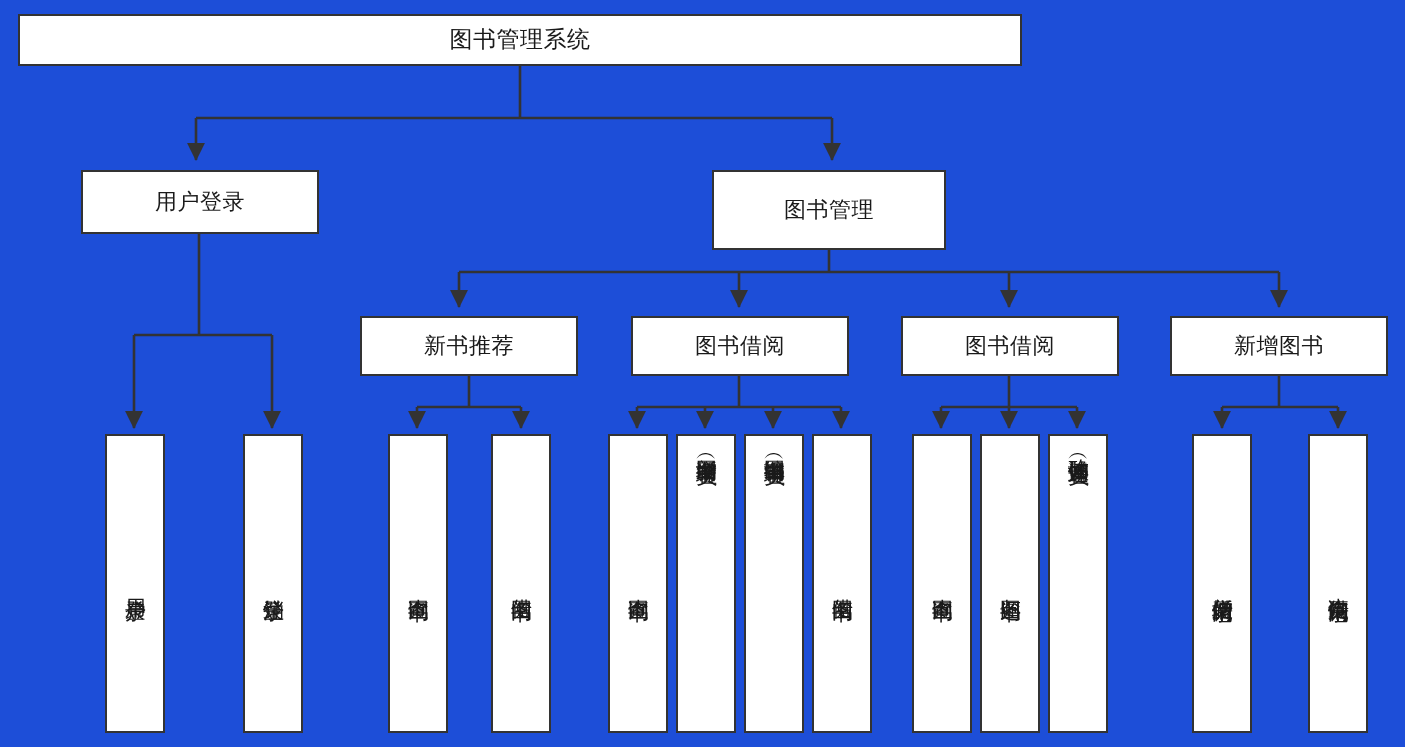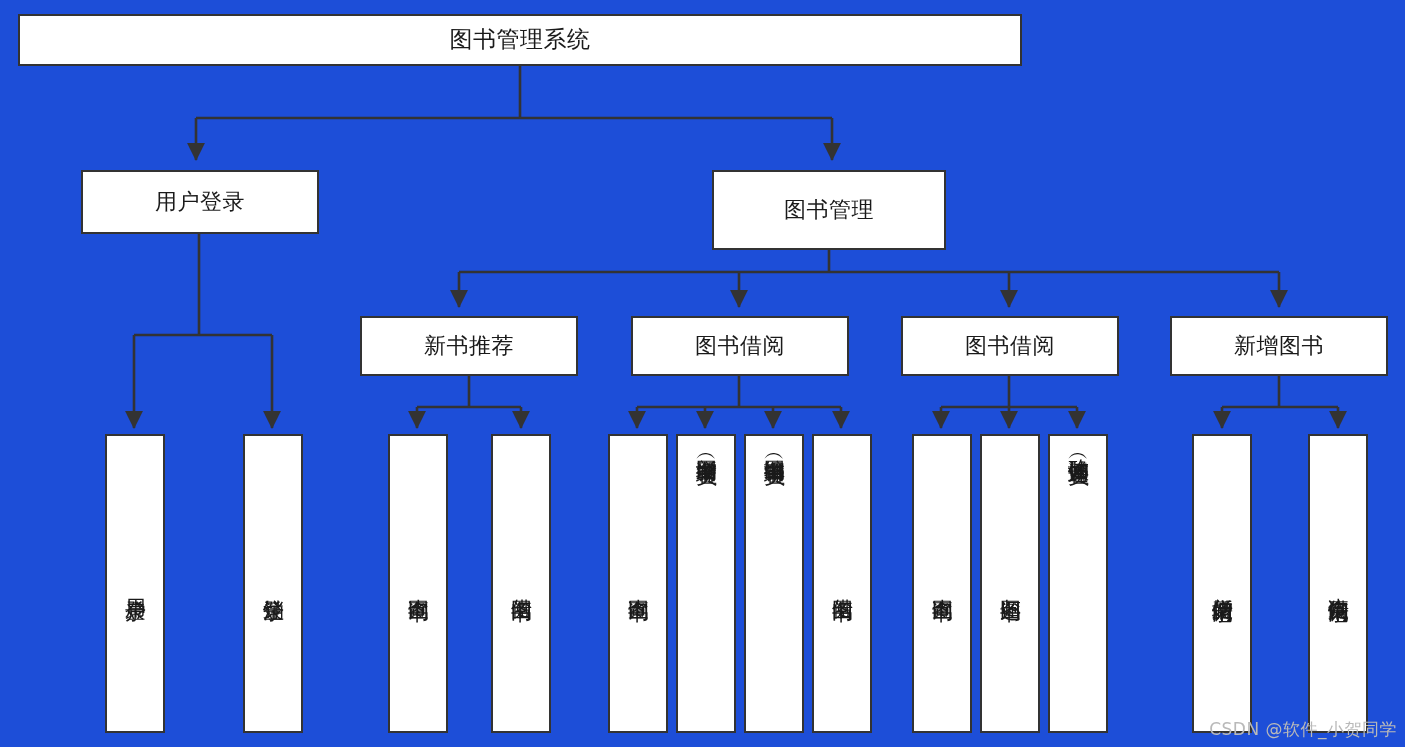--- a/index.html
+++ b/index.html
@@ -186,15 +186,14 @@
     <span class="label">确认归还（管理员）</span>
   </div>
 
   <div class="node vertical centered" style="left:1192px; top:434px; width:60px; height:299px;">
     <span class="label">新增借阅记录</span>
   </div>
   <div class="node vertical centered" style="left:1308px; top:434px; width:60px; height:299px;">
     <span class="label">查询借阅记录</span>
   </div>
 
-  <div id="watermark">CSDN @软件_小贺同学</div>
 
 </div>
 
 </body></html>

